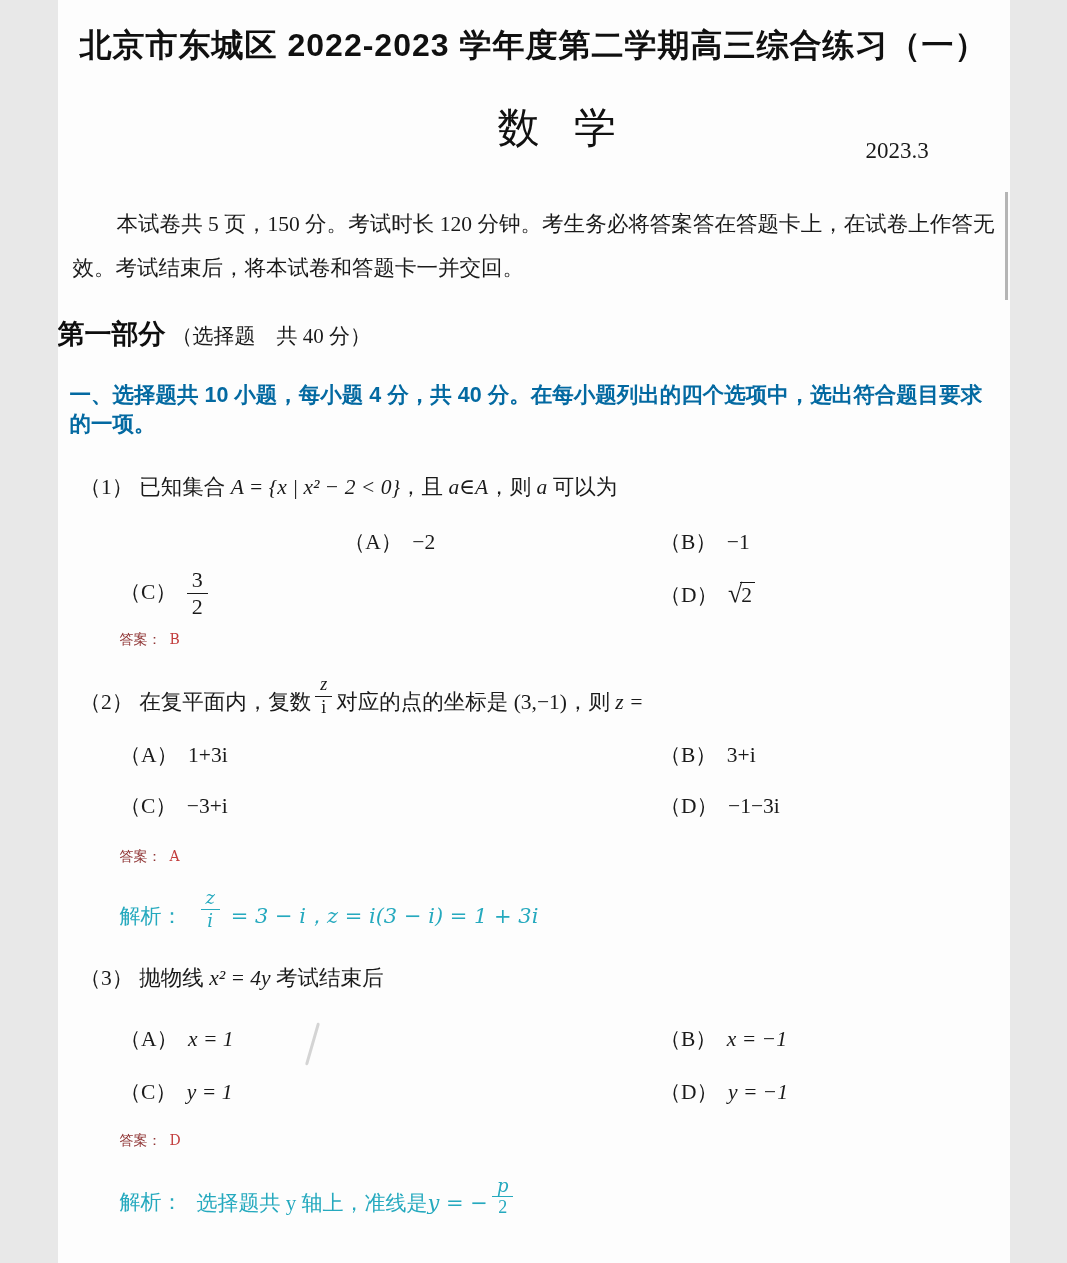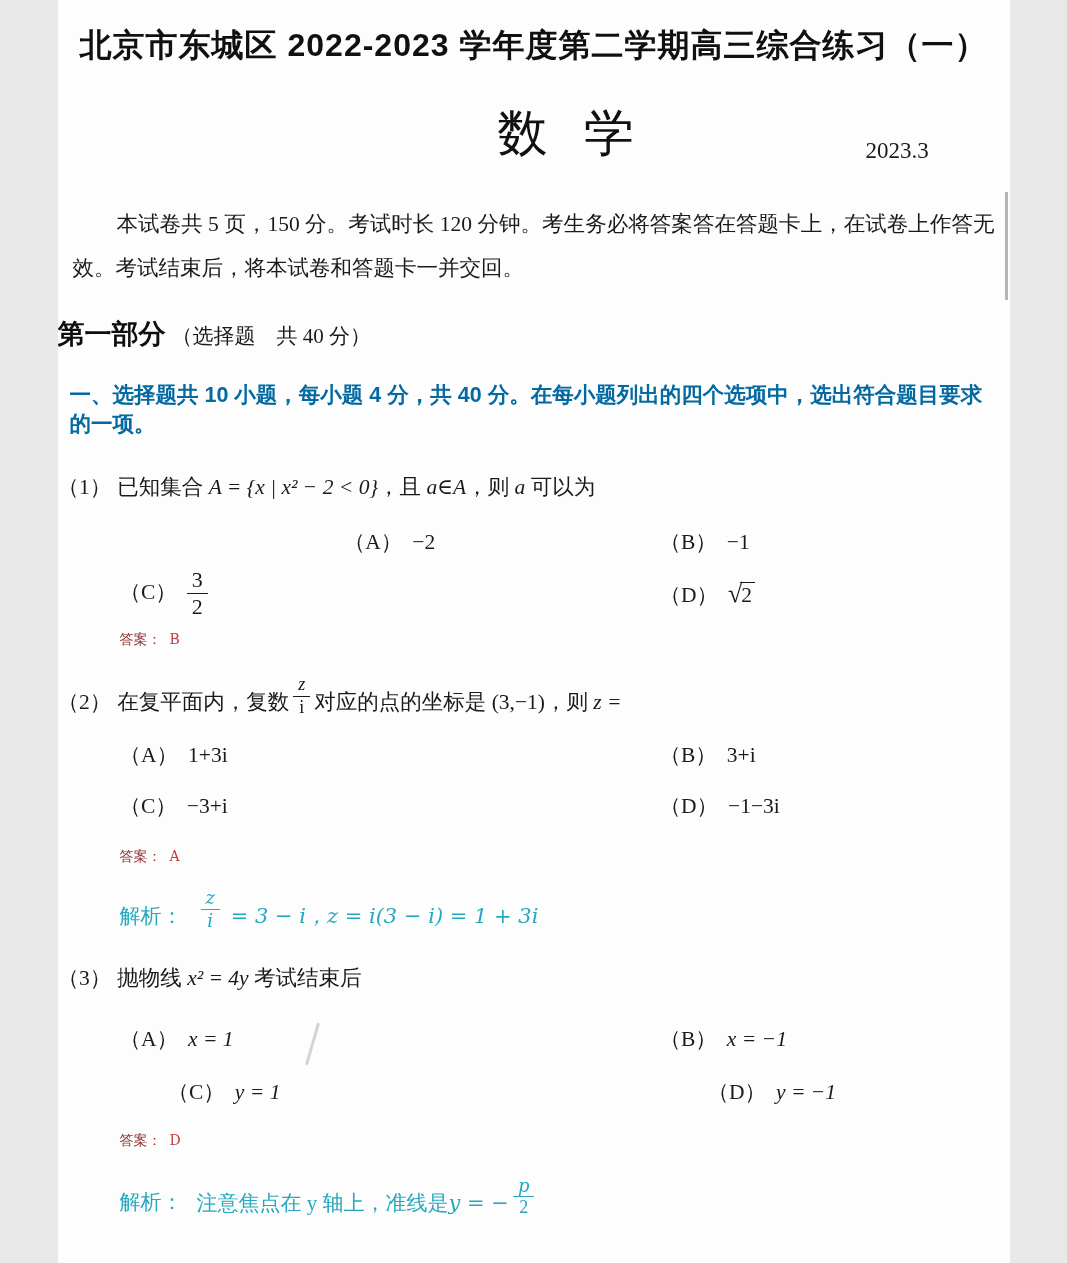--- a/index.html
+++ b/index.html
@@ -18,21 +18,21 @@
     text-align:center;
     font-family:"Liberation Sans","DejaVu Sans",sans-serif;
     font-weight:bold;
     font-size:32px;
     letter-spacing:1px;
     color:#101010;
   }
   .subject-row { position:relative; height:64px; margin-top:34px; }
   .subject {
     position:absolute; left:440px; top:-2px;
-    font-size:50px; letter-spacing:12px;
+    font-size:42px; letter-spacing:12px;
     color:#111;
   }
   .date { position:absolute; left:808px; bottom:2px; font-size:23px; }
   .intro {
     margin:36px 15px 0 15px;
     font-size:21.5px;
     line-height:44px;
     text-align:justify;
     text-indent:44px;
   }
@@ -43,21 +43,21 @@
   }
   .part-sub { font-size:21px; margin-left:6px; }
   .sec-instruction {
     margin:28px 10px 0 12px;
     font-family:"Liberation Sans","DejaVu Sans",sans-serif;
     font-weight:bold;
     font-size:21.5px;
     color:#0369a1;
   }
   .question { margin-top:0; }
-  .q-stem { font-size:21.5px; }
+  .q-stem { padding-left:22px; font-size:21.5px; }
   .qnum { margin-right:6px; }
   .m { font-style:italic; }
   .opt-row { display:flex; align-items:center; }
   .opt { font-size:21.5px; white-space:nowrap; }
   .opt-left { width:602px; padding-left:62px; }
   .opt-label { margin-right:10px; }
   
   .frac { display:inline-block; text-align:center; vertical-align:middle; line-height:1.1; }
   .fnum { display:block; padding:0 5px 1px 5px; border-bottom:1.6px solid currentColor; }
   .fden { display:block; padding-top:1px; }
@@ -79,21 +79,21 @@
   .sp-q1-row1   { margin-top:26px;text-align:center; }
   .sp-q1-row2   { margin-top:12px; }
   .sp-ans1      { margin-top:12px; }
   .sp-q2-stem   { margin-top:26px; }
   .sp-q2-row1   { margin-top:22px; }
   .sp-q2-row2   { margin-top:22px; }
   .sp-ans2      { margin-top:28px; }
   .sp-ana2      { margin-top:22px; }
   .sp-q3-stem   { margin-top:32px; }
   .sp-q3-row1   { margin-top:32px; }
-  .sp-q3-row2   { margin-top:24px;padding-left:48px; }
+  .sp-q3-row2   { margin-top:24px; }
   .sp-ans3      { margin-top:26px; }
   .sp-ana3      { margin-top:26px; }
   
   .artifact-edge {
     position:absolute; right:2px; top:192px;
     width:3px; height:108px; background:#7a7a7a; opacity:.55;
   }
   .artifact-slash {
     position:absolute; left:253px; top:1022px;
     width:3px; height:44px; background:#c9c9c9;
@@ -190,20 +190,20 @@
         <span class="opt-label">（C）</span><span class="m">y = 1</span>
       </div>
       <div class="opt">
         <span class="opt-label">（D）</span><span class="m">y = −1</span>
       </div>
     </div>
     <div class="answer sp-ans3">
       <span class="ans-label">答案：</span><span class="ans-value">D</span>
     </div>
     <div class="analysis sp-ana3">
-      <span class="ana-label">解析：</span><span>注意焦点在 y 轴上，准线是</span><span class="m">y = −</span><span class="frac frac-inline"><span class="fnum m">p</span><span class="fden">2</span></span>
+      <span class="ana-label">解析：</span><span>选择题共 y 轴上，准线是</span><span class="m">y = −</span><span class="frac frac-inline"><span class="fnum m">p</span><span class="fden">2</span></span>
     </div>
   </div>
 
   <div class="artifact-edge"></div>
   <div class="artifact-slash"></div>
 
 </div>
 
 </body></html>

